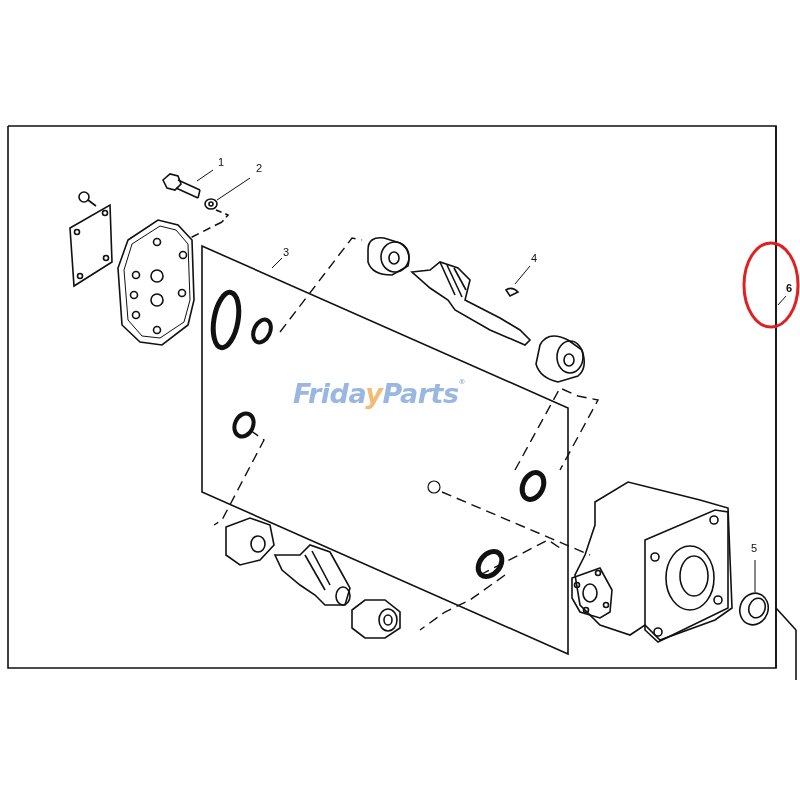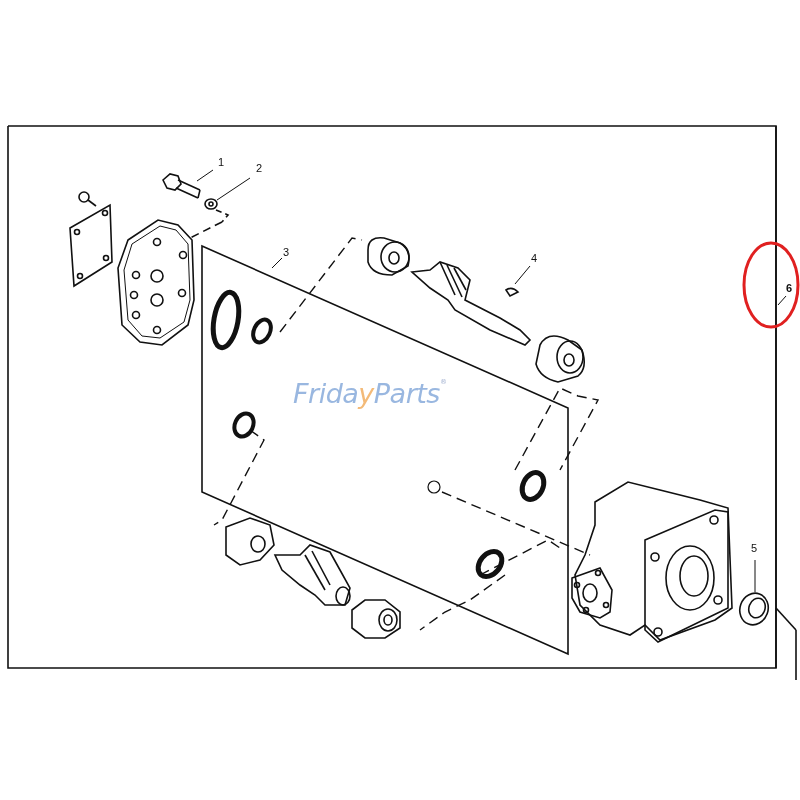--- a/index.html
+++ b/index.html
@@ -1,19 +1,19 @@
 <!DOCTYPE html>
 <html><head>
 <meta charset="utf-8">
 <style>
   html, body { margin:0; padding:0; background:#ffffff; }
   body { width:800px; height:800px; position:relative; overflow:hidden; font-family:"Liberation Sans", sans-serif; }
   svg { position:absolute; left:0; top:0; }
   .lbl { font-family:"Liberation Sans", sans-serif; font-size:11px; fill:#111; }
-  .wm { position:absolute; left:293px; top:378px; font-family:"DejaVu Sans", sans-serif; font-weight:normal; font-style:italic; font-size:27px; color:#8fb0dd; letter-spacing:-0.5px; opacity:0.9; }
+  .wm { position:absolute; left:293px; top:378px; font-family:"DejaVu Sans", sans-serif; font-weight:bold; font-style:italic; font-size:27px; color:#8fb0dd; letter-spacing:-0.5px; opacity:0.9; }
   .wm .acc { color:#f2b36a; }
   .wm sup { font-size:7px; color:#9aaacc; vertical-align:top; }
 </style>
 </head>
 <body>
 
 <svg width="800" height="800" viewBox="0 0 800 800">
   <g stroke="#111" fill="none" stroke-width="1.6">
 
     <polyline points="8,126 776,126 776,668 8,668 8,126"></polyline>

